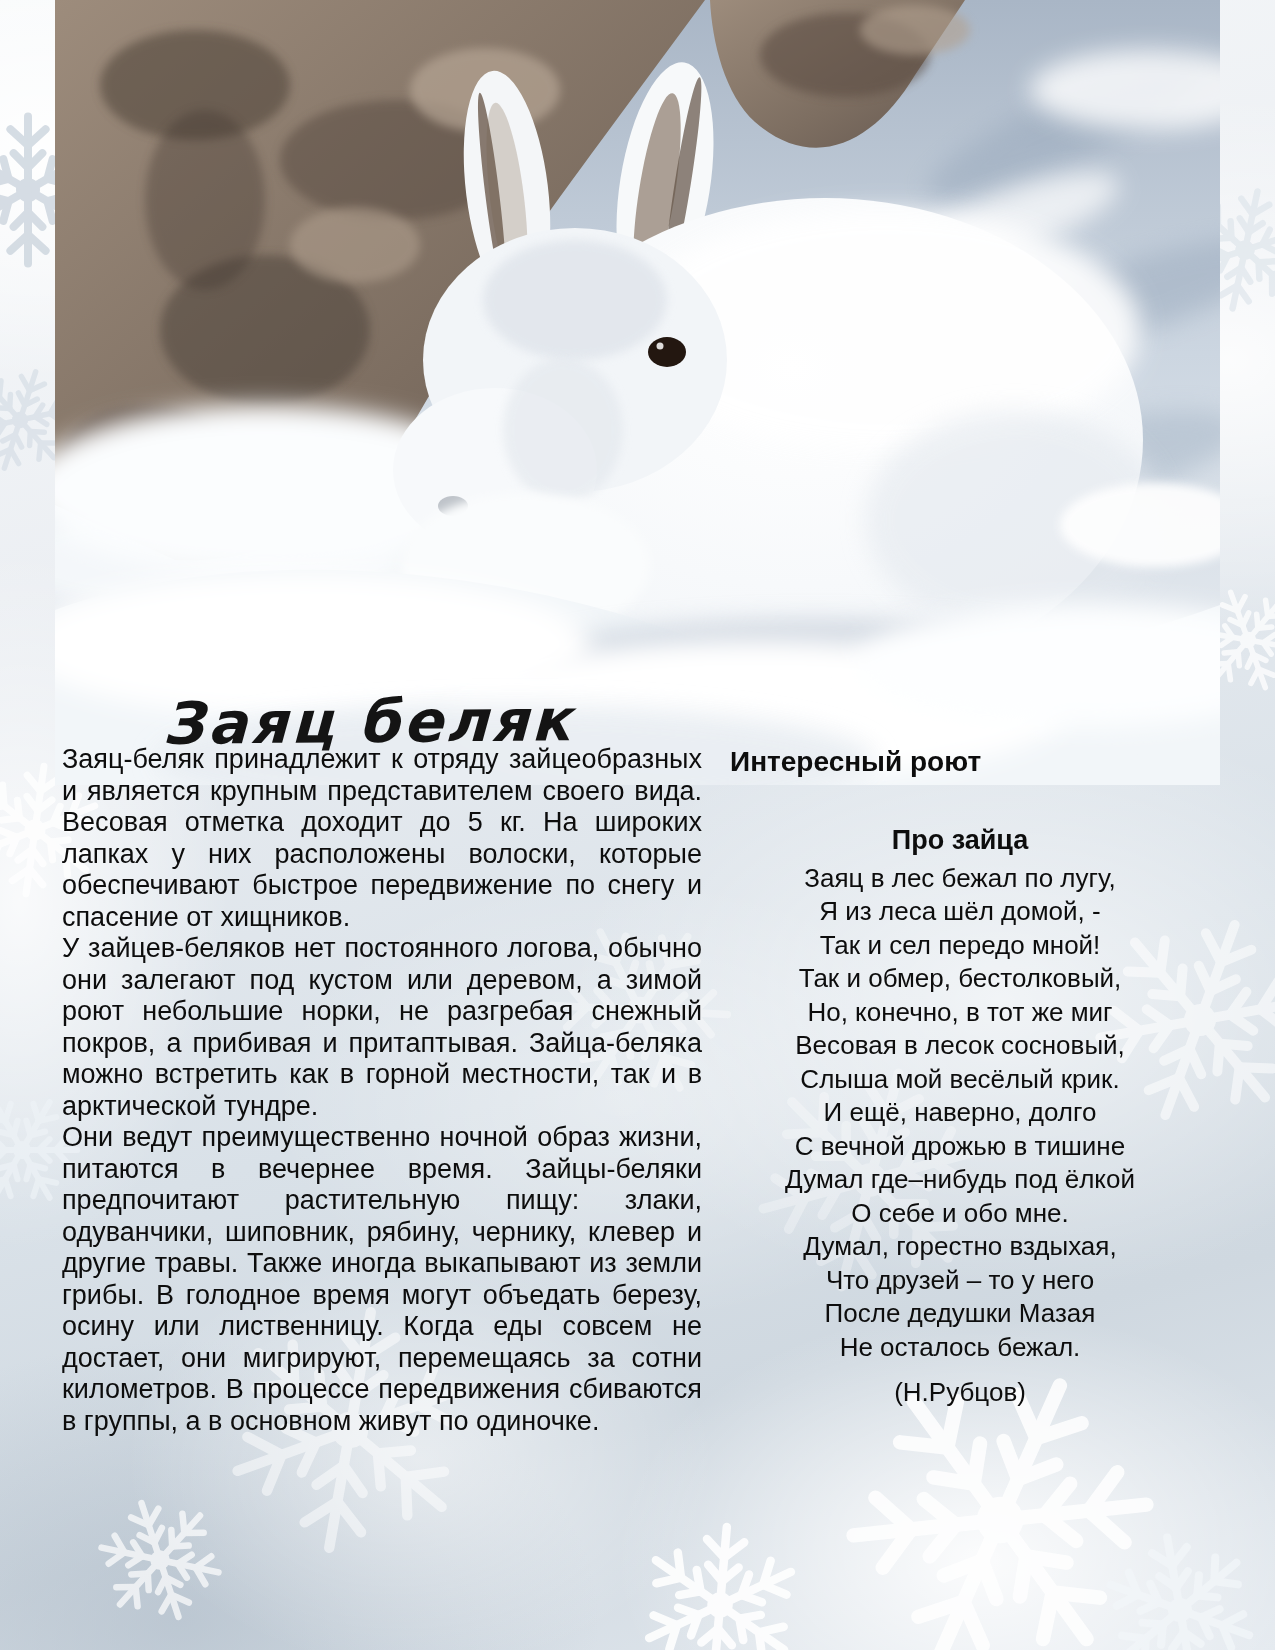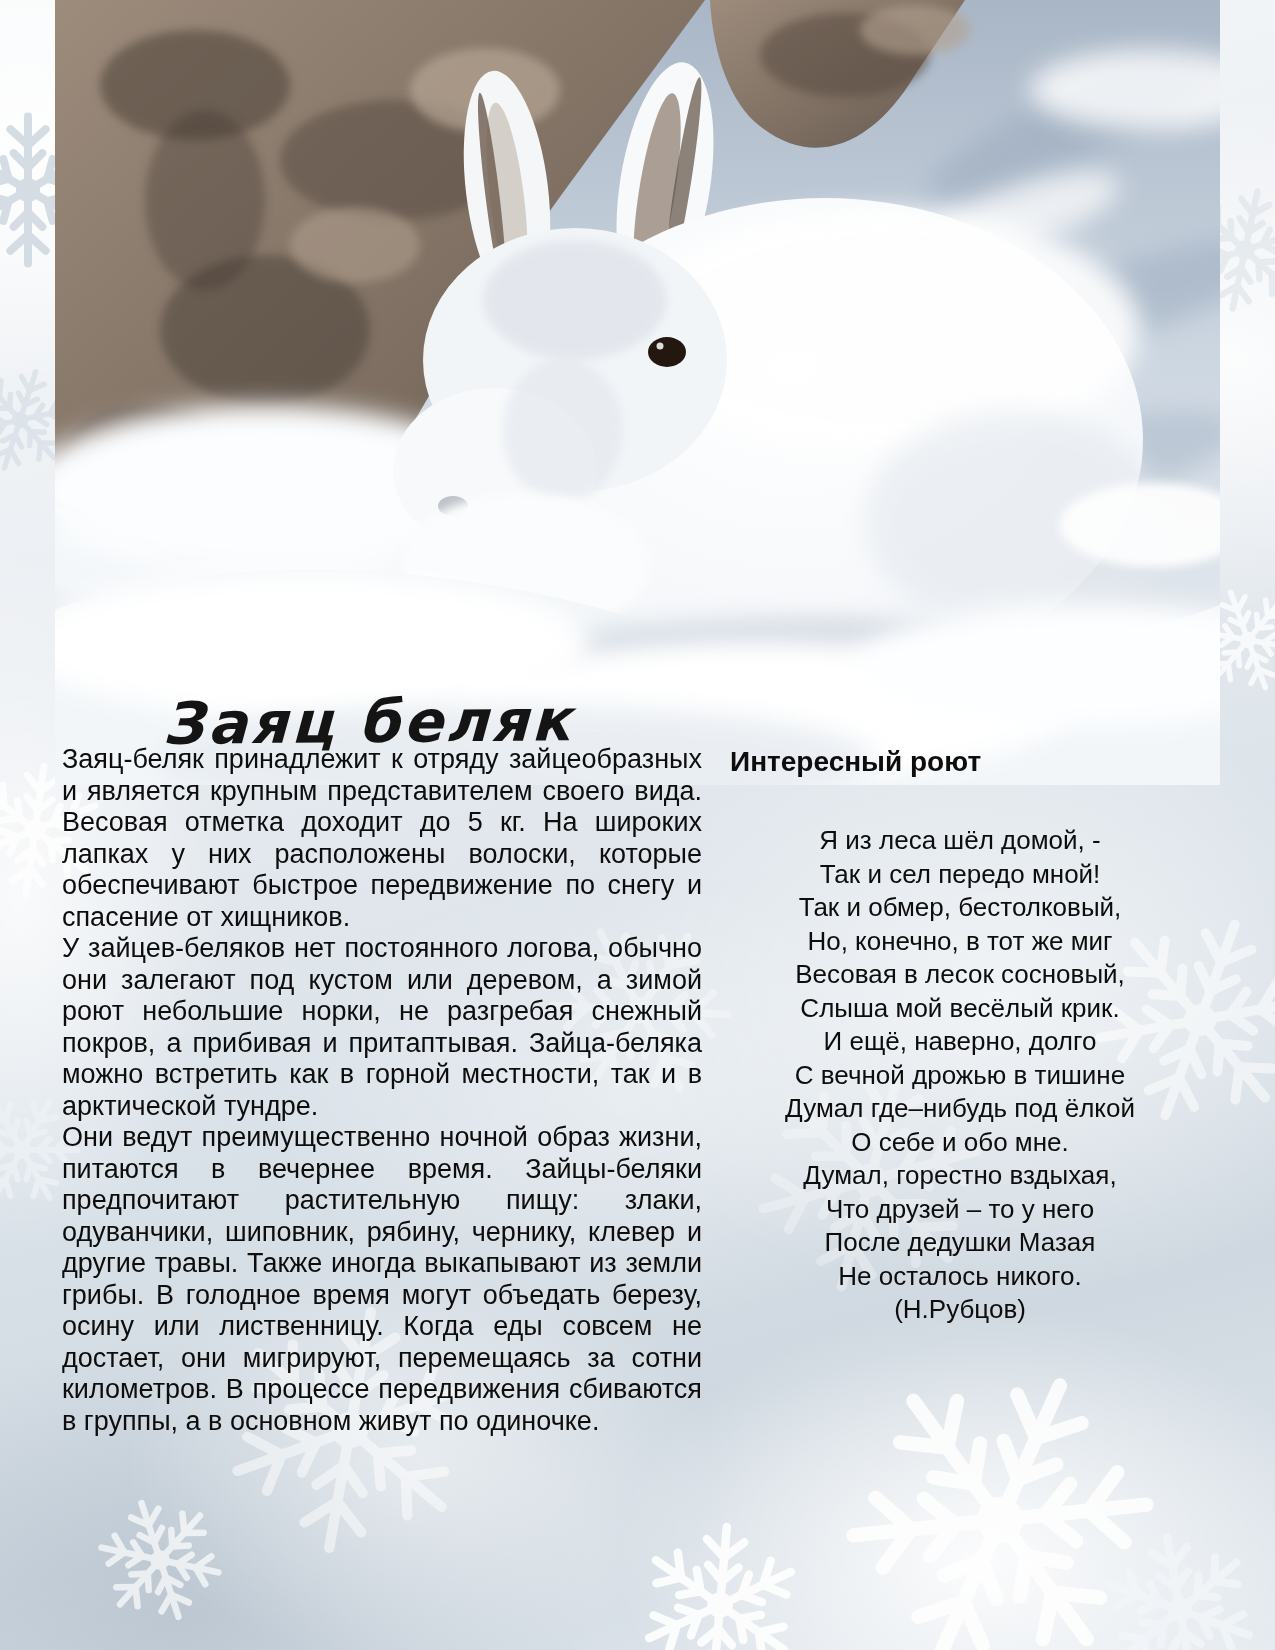--- a/index.html
+++ b/index.html
@@ -35,21 +35,21 @@
     width:640px;font-size:27px;line-height:31.5px;text-align:justify;
     text-justify:inter-word;
   }
   .col-left p{margin:0;}
   .col-right{width:460px;margin-left:28px;}
   .fact-heading{font-size:28px;line-height:36px;font-weight:700;}
   .fact-text{margin:0;font-size:27px;line-height:36px;text-align:justify;text-indent:10px;}
   .poem{margin-top:44px;text-align:center;font-size:26px;line-height:33.5px;}
   .poem-title{font-weight:700;font-size:27px;margin-bottom:4px;}
   .poem-line{white-space:nowrap;}
-  .poem-attr{margin-top:0;}
+  .poem-attr{margin-top:12px;}
 </style>
 </head>
 <body>
 
 <div class="page">
 
   <div class="frost"></div>
 
   <svg class="flakes" width="1275" height="1650" viewBox="0 0 1275 1650" aria-hidden="true">
     <defs>
@@ -192,32 +192,34 @@
     <div class="col-left">
       <p>Заяц-беляк принадлежит к отряду зайцеобразных и является крупным представителем своего вида. Весовая отметка доходит до 5 кг. На широких лапках у них расположены волоски, которые обеспечивают быстрое передвижение по снегу и спасение от хищников.</p>
       <p>У зайцев-беляков нет постоянного логова, обычно они залегают под кустом или деревом, а зимой роют небольшие норки, не разгребая снежный покров, а прибивая и притаптывая. Зайца-беляка можно встретить как в горной местности, так и в арктической тундре.</p>
       <p>Они ведут преимущественно ночной образ жизни, питаются в вечернее время. Зайцы-беляки предпочитают растительную пищу: злаки, одуванчики, шиповник, рябину, чернику, клевер и другие травы. Также иногда выкапывают из земли грибы. В голодное время могут объедать березу, осину или лиственницу. Когда еды совсем не достает, они мигрируют, перемещаясь за сотни километров. В процессе передвижения сбиваются в группы, а в основном живут по одиночке.</p>
     </div>
 
     <div class="col-right">
       <div class="fact-heading">Интересный роют</div>
 
       <div class="poem">
+        <div class="poem-title">Про зайца</div>
+        <div class="poem-line">Заяц в лес бежал по лугу,</div>
         <div class="poem-line">Я из леса шёл домой, -</div>
         <div class="poem-line">Так и сел передо мной!</div>
         <div class="poem-line">Так и обмер, бестолковый,</div>
         <div class="poem-line">Но, конечно, в тот же миг</div>
         <div class="poem-line">Весовая в лесок сосновый,</div>
         <div class="poem-line">Слыша мой весёлый крик.</div>
         <div class="poem-line">И ещё, наверно, долго</div>
         <div class="poem-line">С вечной дрожью в тишине</div>
         <div class="poem-line">Думал где–нибудь под ёлкой</div>
         <div class="poem-line">О себе и обо мне.</div>
         <div class="poem-line">Думал, горестно вздыхая,</div>
         <div class="poem-line">Что друзей – то у него</div>
         <div class="poem-line">После дедушки Мазая</div>
-        <div class="poem-line">Не осталось никого.</div>
+        <div class="poem-line">Не осталось бежал.</div>
         <div class="poem-line poem-attr">(Н.Рубцов)</div>
       </div>
     </div>
   </div>
 
 </div>
 
 </body></html>

